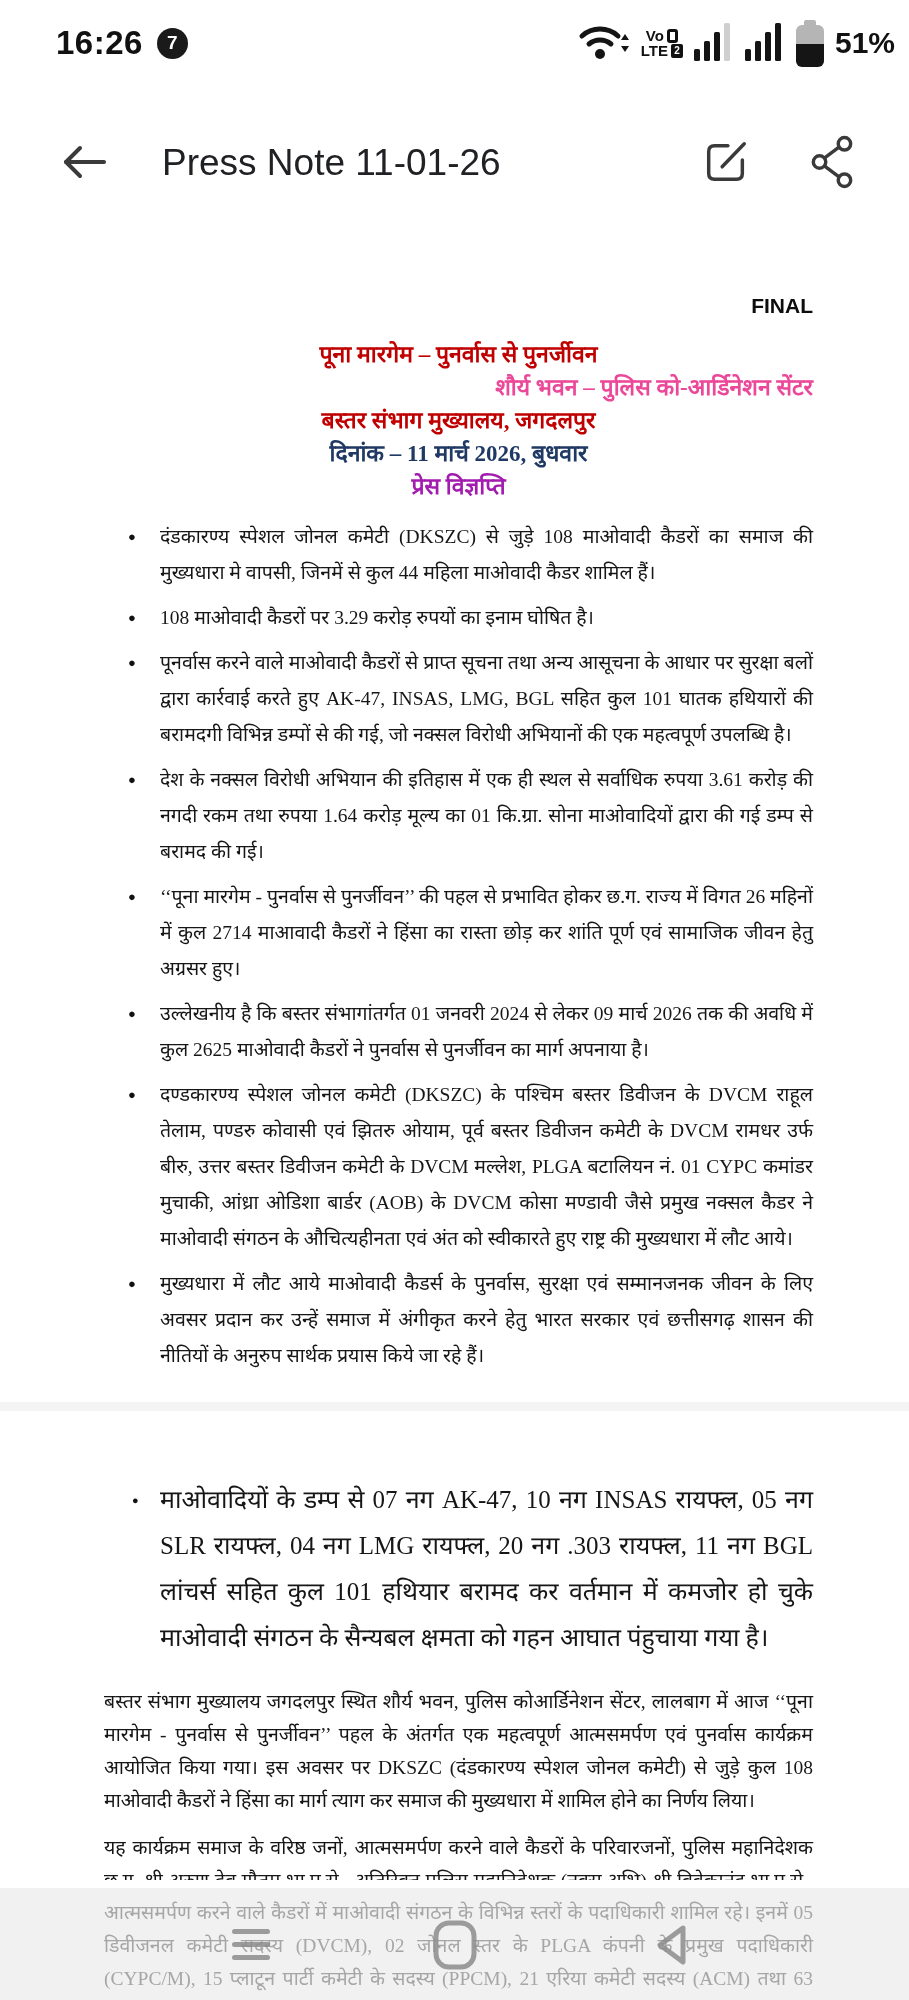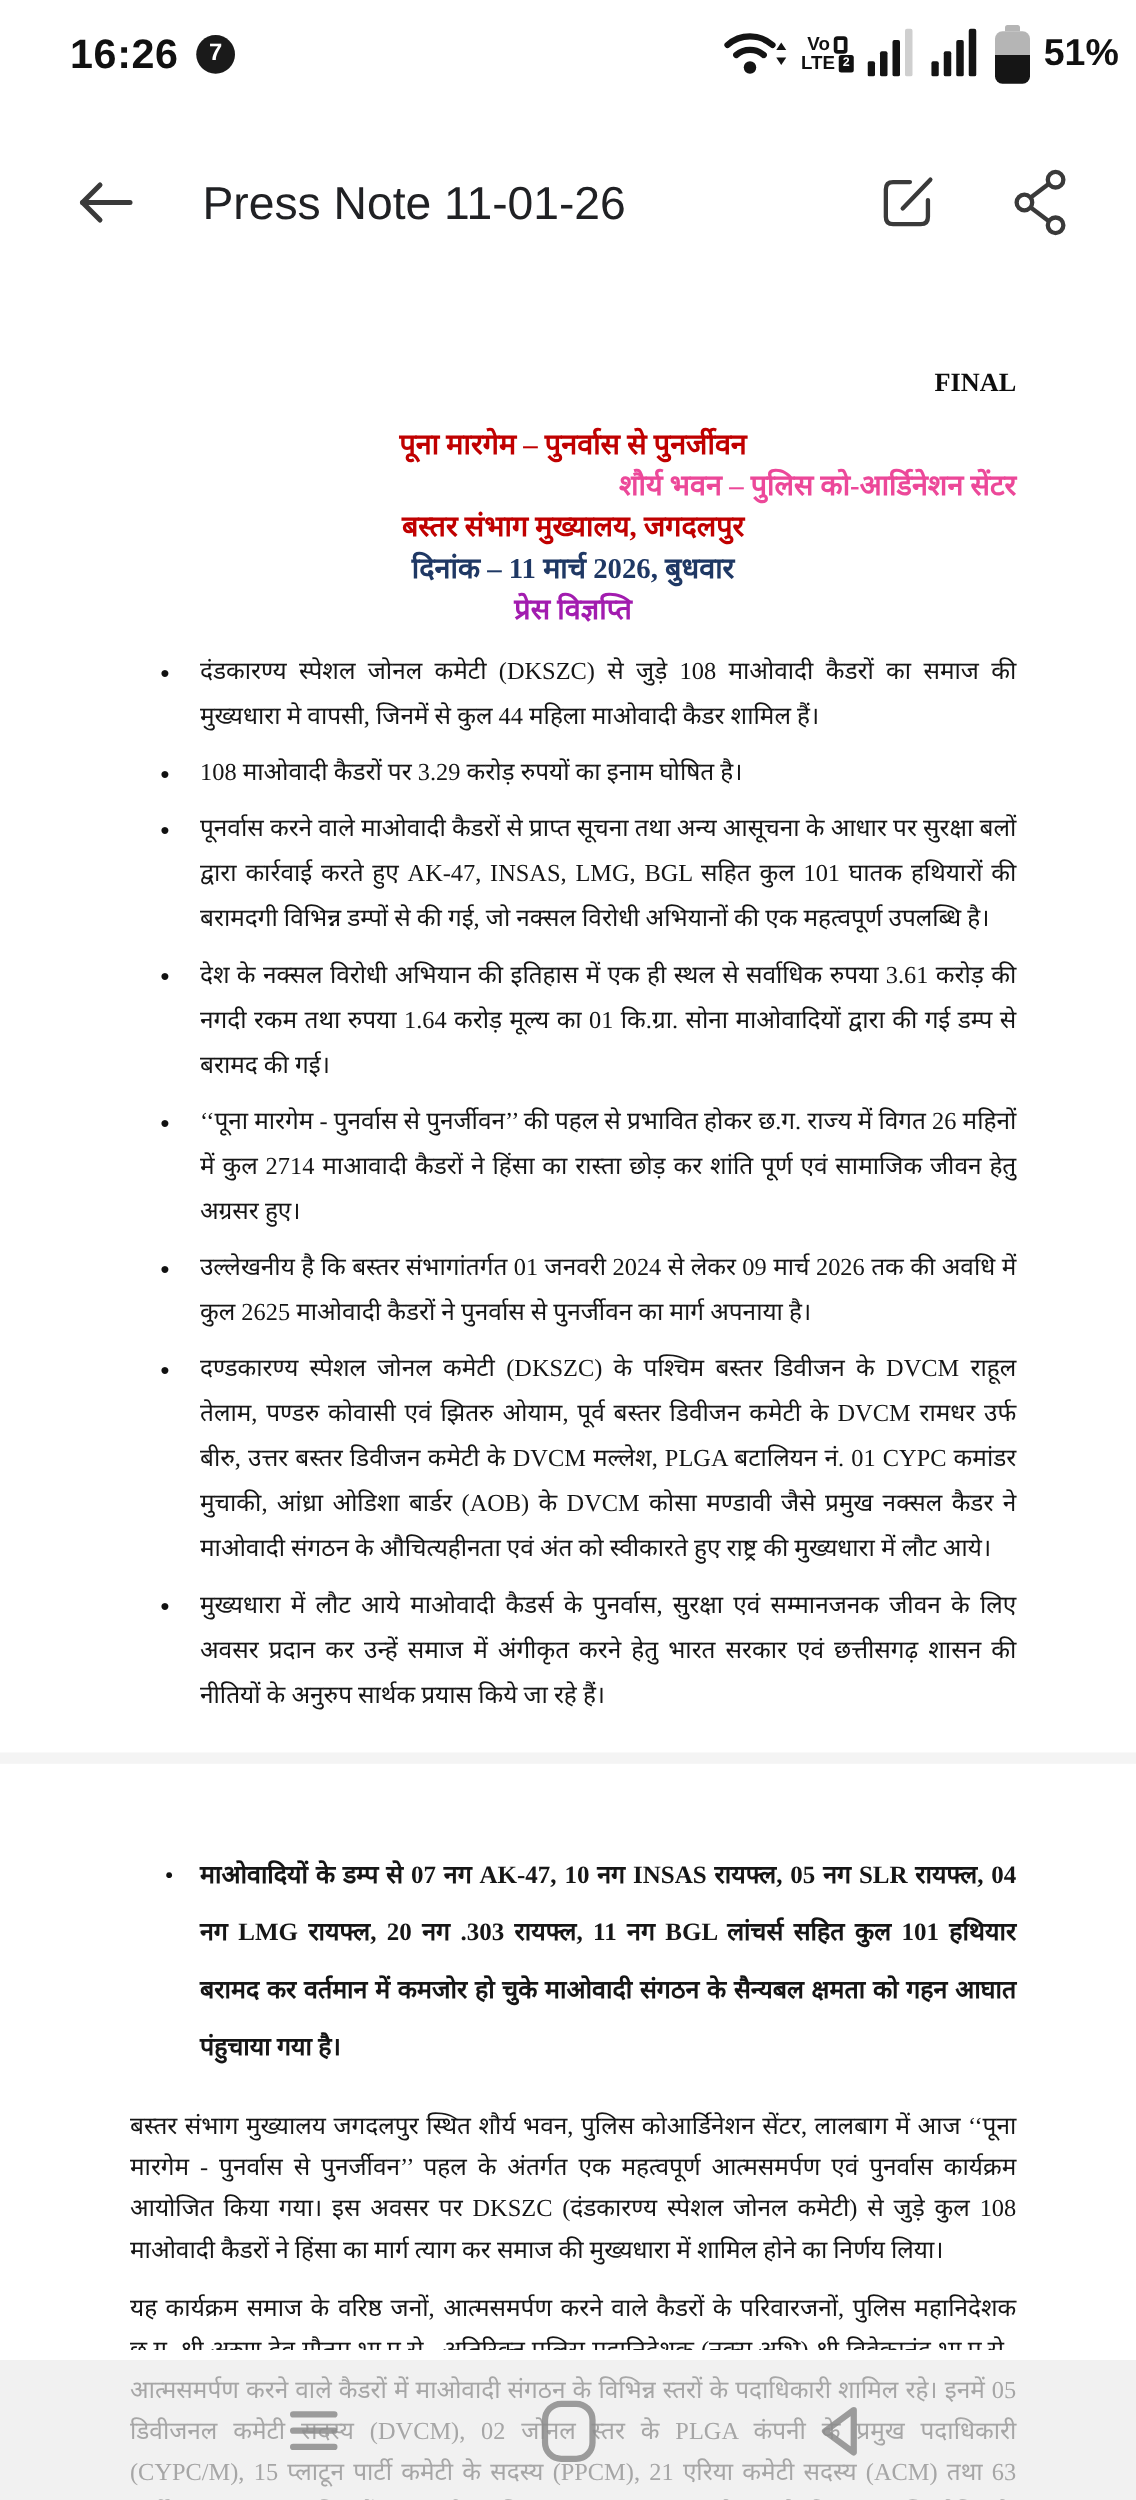--- a/index.html
+++ b/index.html
@@ -36,36 +36,36 @@
     white-space:nowrap; overflow:hidden; }
   .icon-btn { border:none; background:none; cursor:pointer; display:flex;
     align-items:center; justify-content:center; padding:0; }
   .hdr-icons { display:flex; align-items:center; gap:58px; margin-right:14px; }
 
   
   .doc { position:absolute; top:210px; left:0; width:909px; height:1790px;
     background:#fff; overflow:hidden; }
   .page1 { height:1192px; overflow:hidden; padding:84px 96px 0 104px; }
   .final-label { text-align:right; font-weight:700; font-size:21px; color:#0d0d0d;
-    font-family:Liberation Serif, serif; }
+    font-family:Liberation Sans, sans-serif; }
   .title-block { margin-top:20px; text-align:center; }
   .title-block div { font-size:23px; font-weight:700; line-height:33px;
     font-family:"Liberation Serif", serif; }
   .bullets { margin-top:16px; list-style:none; }
   .bullets li { position:relative; padding-left:56px; font-size:19.5px;
     line-height:36px; text-align:justify; color:#161616; margin-bottom:9px;
     font-family:"Liberation Serif", serif; }
   .bullets li::before { content:"\25CF"; position:absolute; left:24px; top:0;
     font-size:13px; color:#111; }
   .page-gap { height:9px; background:#f4f4f4; }
   .page2 { height:469px; overflow:hidden; padding:66px 96px 0 104px; }
   .bullets2 { list-style:none; margin-bottom:24px; }
-  .bullets2 li { position:relative; padding-left:56px; font-size:20px;
+  .bullets2 li { position:relative; padding-left:56px; font-size:25px;
     line-height:46px; text-align:justify; color:#161616;
-    font-family:"Liberation Serif", serif;font-weight:bold; }
+    font-family:"Liberation Serif", serif; }
   .bullets2 li::before { content:"\25CF"; position:absolute; left:28px; top:0;
     font-size:11px; color:#111; }
   .doc-para { font-size:19.5px; line-height:33px; text-align:justify; color:#161616;
     font-family:"Liberation Serif", serif; margin-bottom:14px; }
 
   
   .faded-section { position:absolute; top:1888px; left:0; width:909px; height:112px;
     overflow:hidden; background:#f1f1f1; padding:8px 96px 0 104px; }
   .faded-para { font-size:19.5px; line-height:33px; text-align:justify;
     color:#a6a6a6; font-family:"Liberation Serif", serif; }

